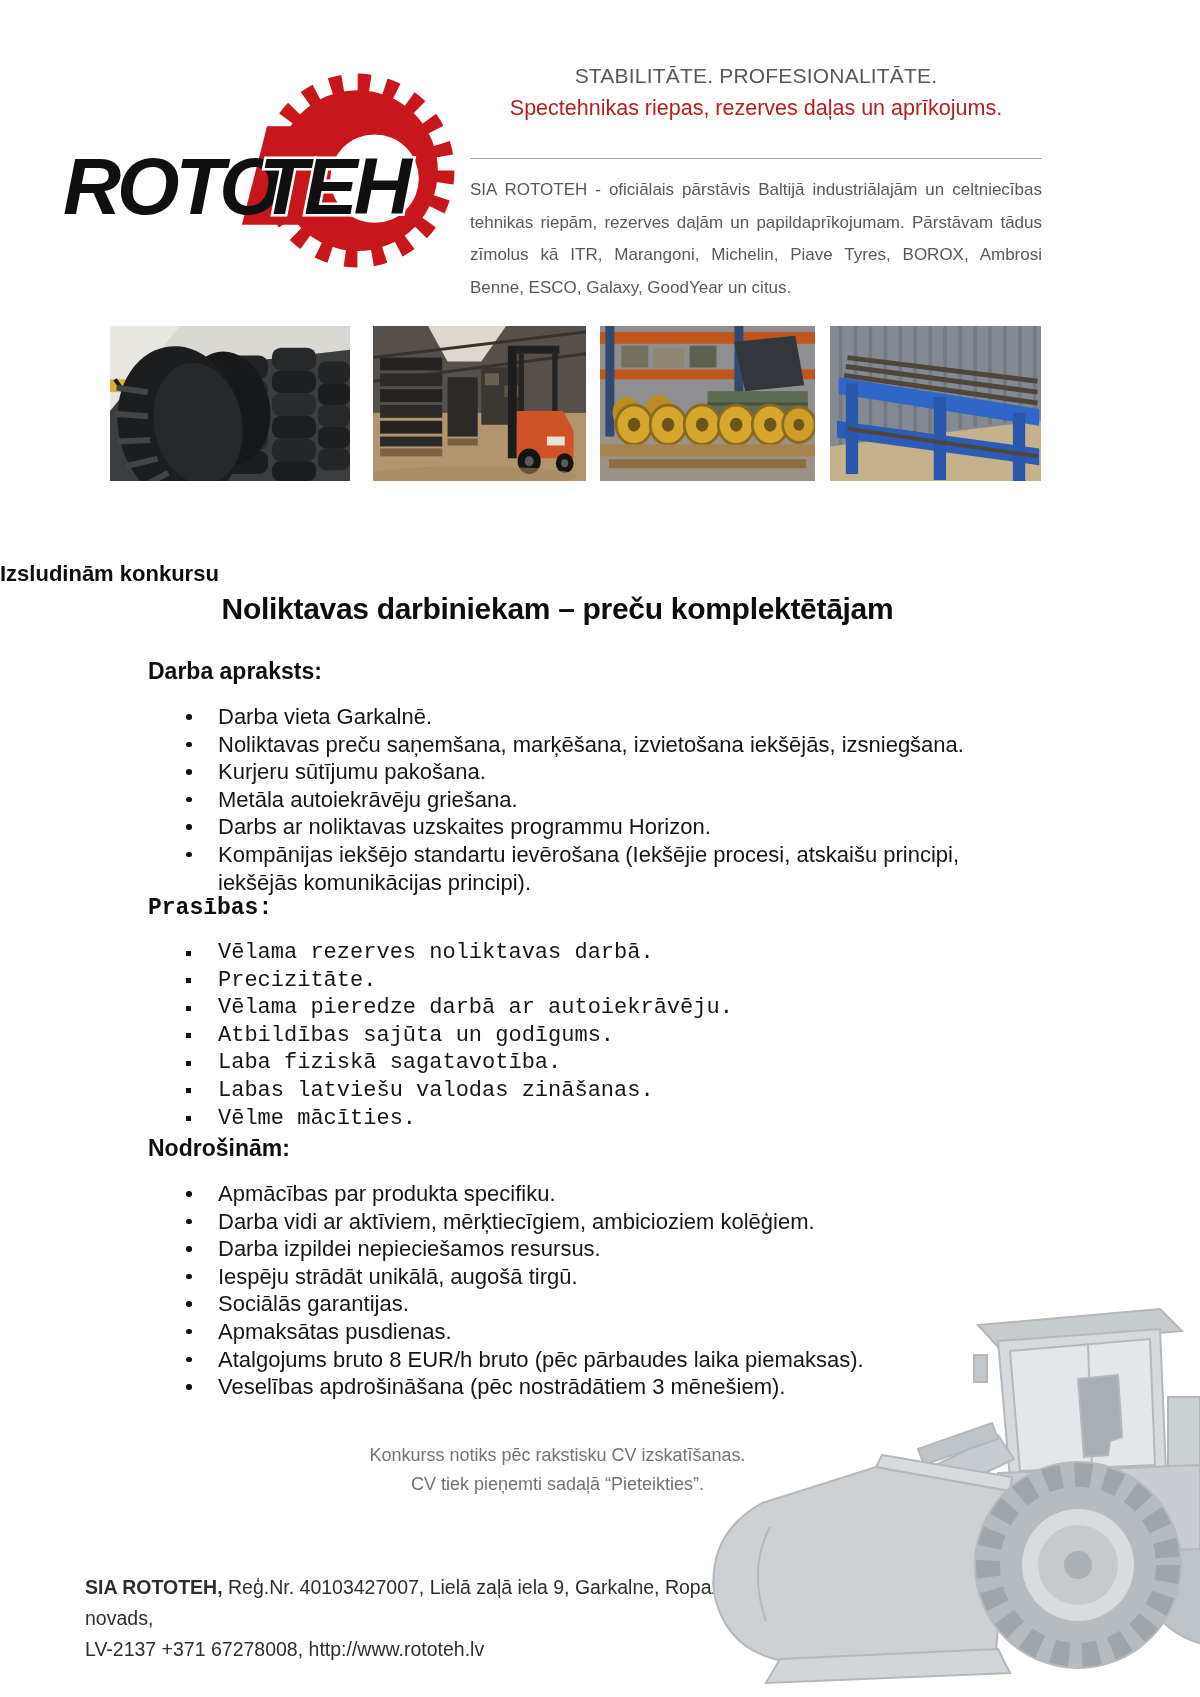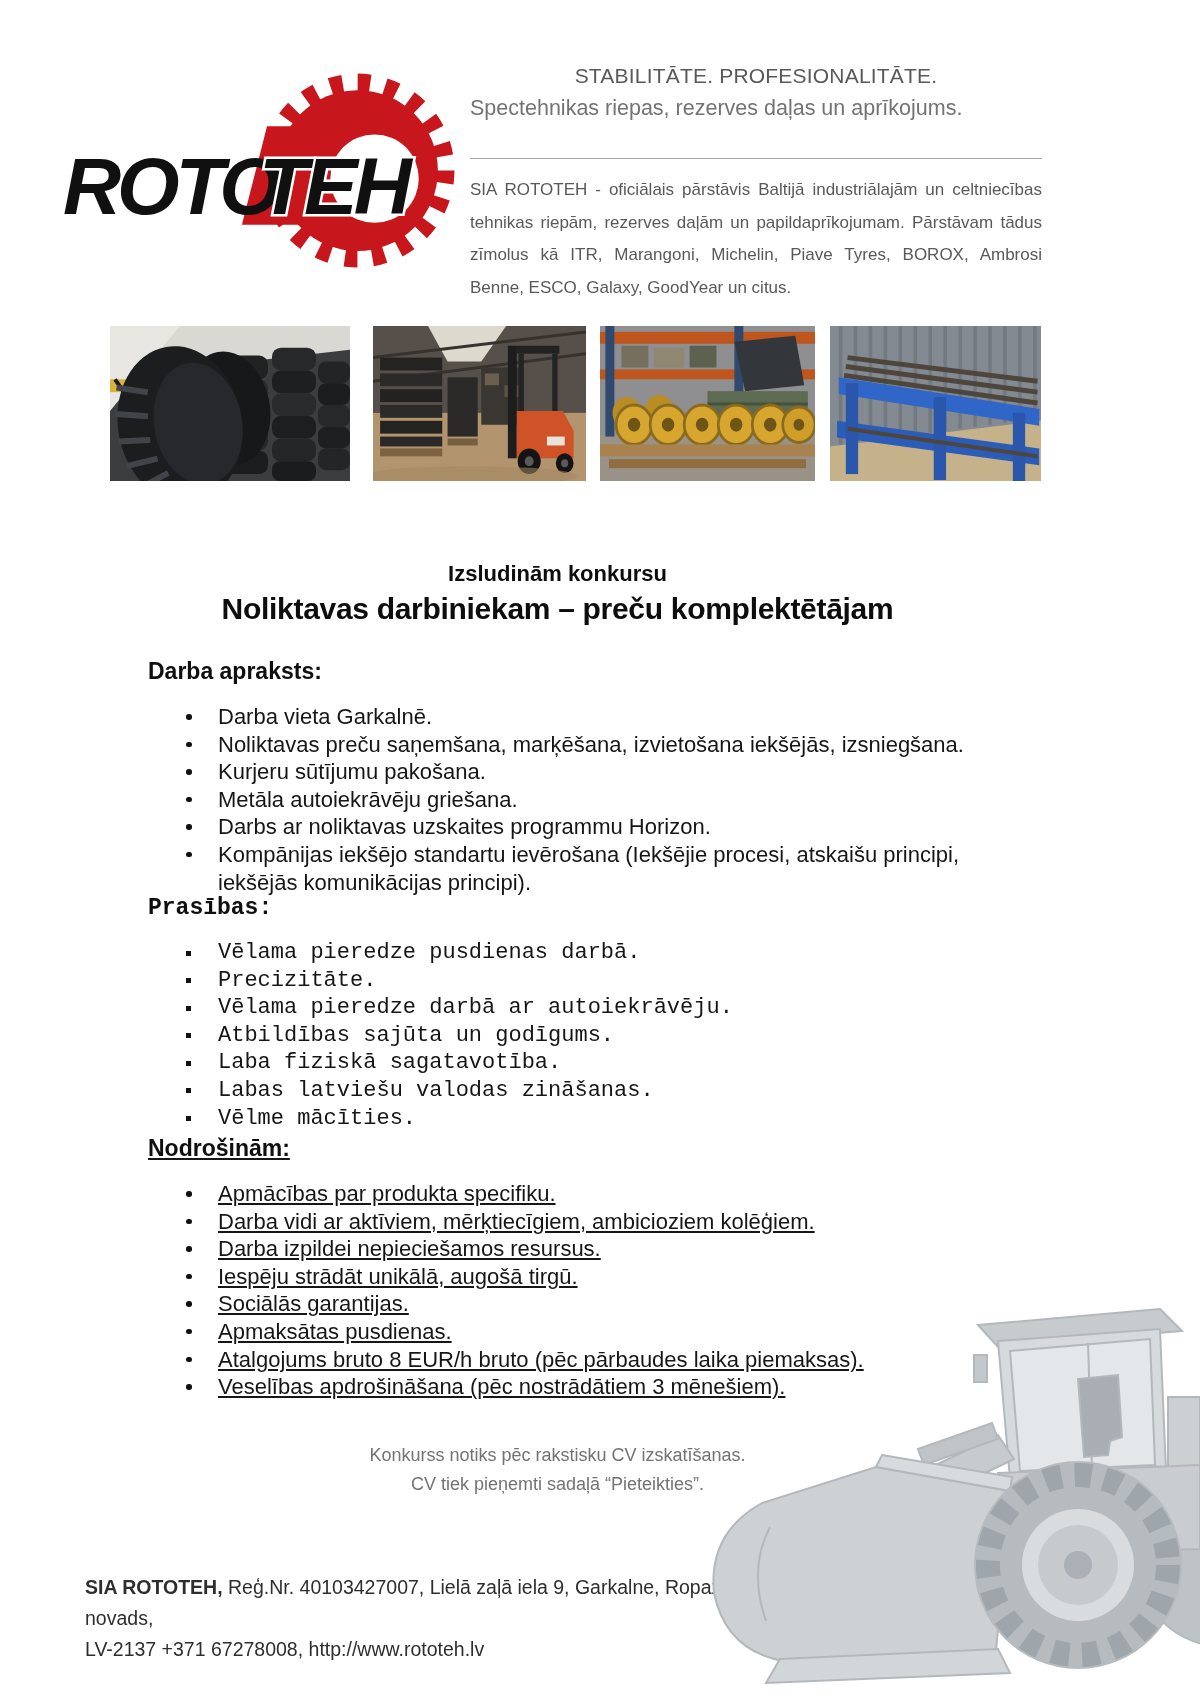--- a/index.html
+++ b/index.html
@@ -3,48 +3,48 @@
 <meta charset="utf-8">
 <style>
   html,body{margin:0;padding:0;background:#ffffff;}
   .page{position:relative;width:1200px;height:1697px;margin:0 auto;background:#ffffff;
         overflow:hidden;font-family:"Liberation Sans",sans-serif;color:#161616;}
 
   
   .logo{position:absolute;left:58px;top:52px;width:402px;height:238px;}
   .head-right{position:absolute;left:470px;top:64px;width:572px;}
   .tagline1{font-size:21px;color:#595959;text-align:center;letter-spacing:.2px;}
-  .tagline2{font-size:21.5px;color:#737373;margin-top:8px;}
+  .tagline2{font-size:21.5px;color:#b91c1c;text-align:center;margin-top:8px;}
   .divider{margin:37px 0 0 0;border:none;border-top:1px solid #a8a8a8;height:0;}
   .about{margin:15px 0 0 0;font-size:17px;line-height:32.5px;color:#595959;
          text-align:justify;text-justify:inter-word;}
 
   
   .photo{position:absolute;top:310px;height:155px;overflow:hidden;}
   .photo svg{display:block;width:100%;height:100%;}
   .ph1{left:70px;width:240px;}
   .ph2{left:333px;width:213px;}
   .ph3{left:560px;width:215px;}
   .ph4{left:790px;width:211px;}
-  .kicker{position:absolute;left:0;top:561px;width:1115px;text-align:center;
+  .kicker{position:absolute;left:0;top:561px;width:1115px;
           font-size:22px;font-weight:bold;color:#0d0d0d;}
   .title{position:absolute;left:0;top:592px;width:1115px;text-align:center;margin:0;
          font-size:30px;font-weight:bold;color:#0d0d0d;letter-spacing:-.3px;}
 
   
   .sec{position:absolute;left:148px;width:880px;}
   .sec h2{margin:0 0 18px 0;font-size:23px;font-weight:bold;color:#0f0f0f;}
   .sec ul{list-style:none;margin:0;padding:0;}
   .sec li{position:relative;padding-left:70px;font-size:22px;line-height:27.6px;color:#161616;}
   .sec li::before{content:"";position:absolute;left:38px;top:11px;width:5.5px;height:5.5px;
                   background:#111;border-radius:50%;}
   .sec.square li::before{border-radius:0;width:5px;height:5px;top:11.5px;}
   .sec1{top:658px;}
   .sec2{top:895px;font-family:Liberation Mono, monospace;}
-  .sec3{top:1135px;text-decoration:underline;}
+  .sec3{top:1135px;}
 
   
   .closing{position:absolute;left:0;top:1441px;width:1115px;text-align:center;
            font-size:18px;line-height:29px;color:#737373;}
   .footer{position:absolute;left:85px;top:1572px;width:720px;font-size:19.5px;
           line-height:31px;color:#2e2e2e;}
   .footer .co{font-weight:bold;}
 
   
   .loader-art{position:absolute;right:0;bottom:0;width:520px;height:470px;}
@@ -212,21 +212,21 @@
       <li>Kurjeru sūtījumu pakošana.</li>
       <li>Metāla autoiekrāvēju griešana.</li>
       <li>Darbs ar noliktavas uzskaites programmu Horizon.</li>
       <li>Kompānijas iekšējo standartu ievērošana (Iekšējie procesi, atskaišu principi, iekšējās komunikācijas principi).</li>
     </ul>
   </section>
 
   <section class="sec sec2 square">
     <h2>Prasības:</h2>
     <ul>
-      <li>Vēlama pieredze pusdienas darbā.</li>
+      <li>Vēlama rezerves noliktavas darbā.</li>
       <li>Precizitāte.</li>
       <li>Vēlama pieredze darbā ar autoiekrāvēju.</li>
       <li>Atbildības sajūta un godīgums.</li>
       <li>Laba fiziskā sagatavotība.</li>
       <li>Labas latviešu valodas zināšanas.</li>
       <li>Vēlme mācīties.</li>
     </ul>
   </section>
 
   <section class="sec sec3 disc">

